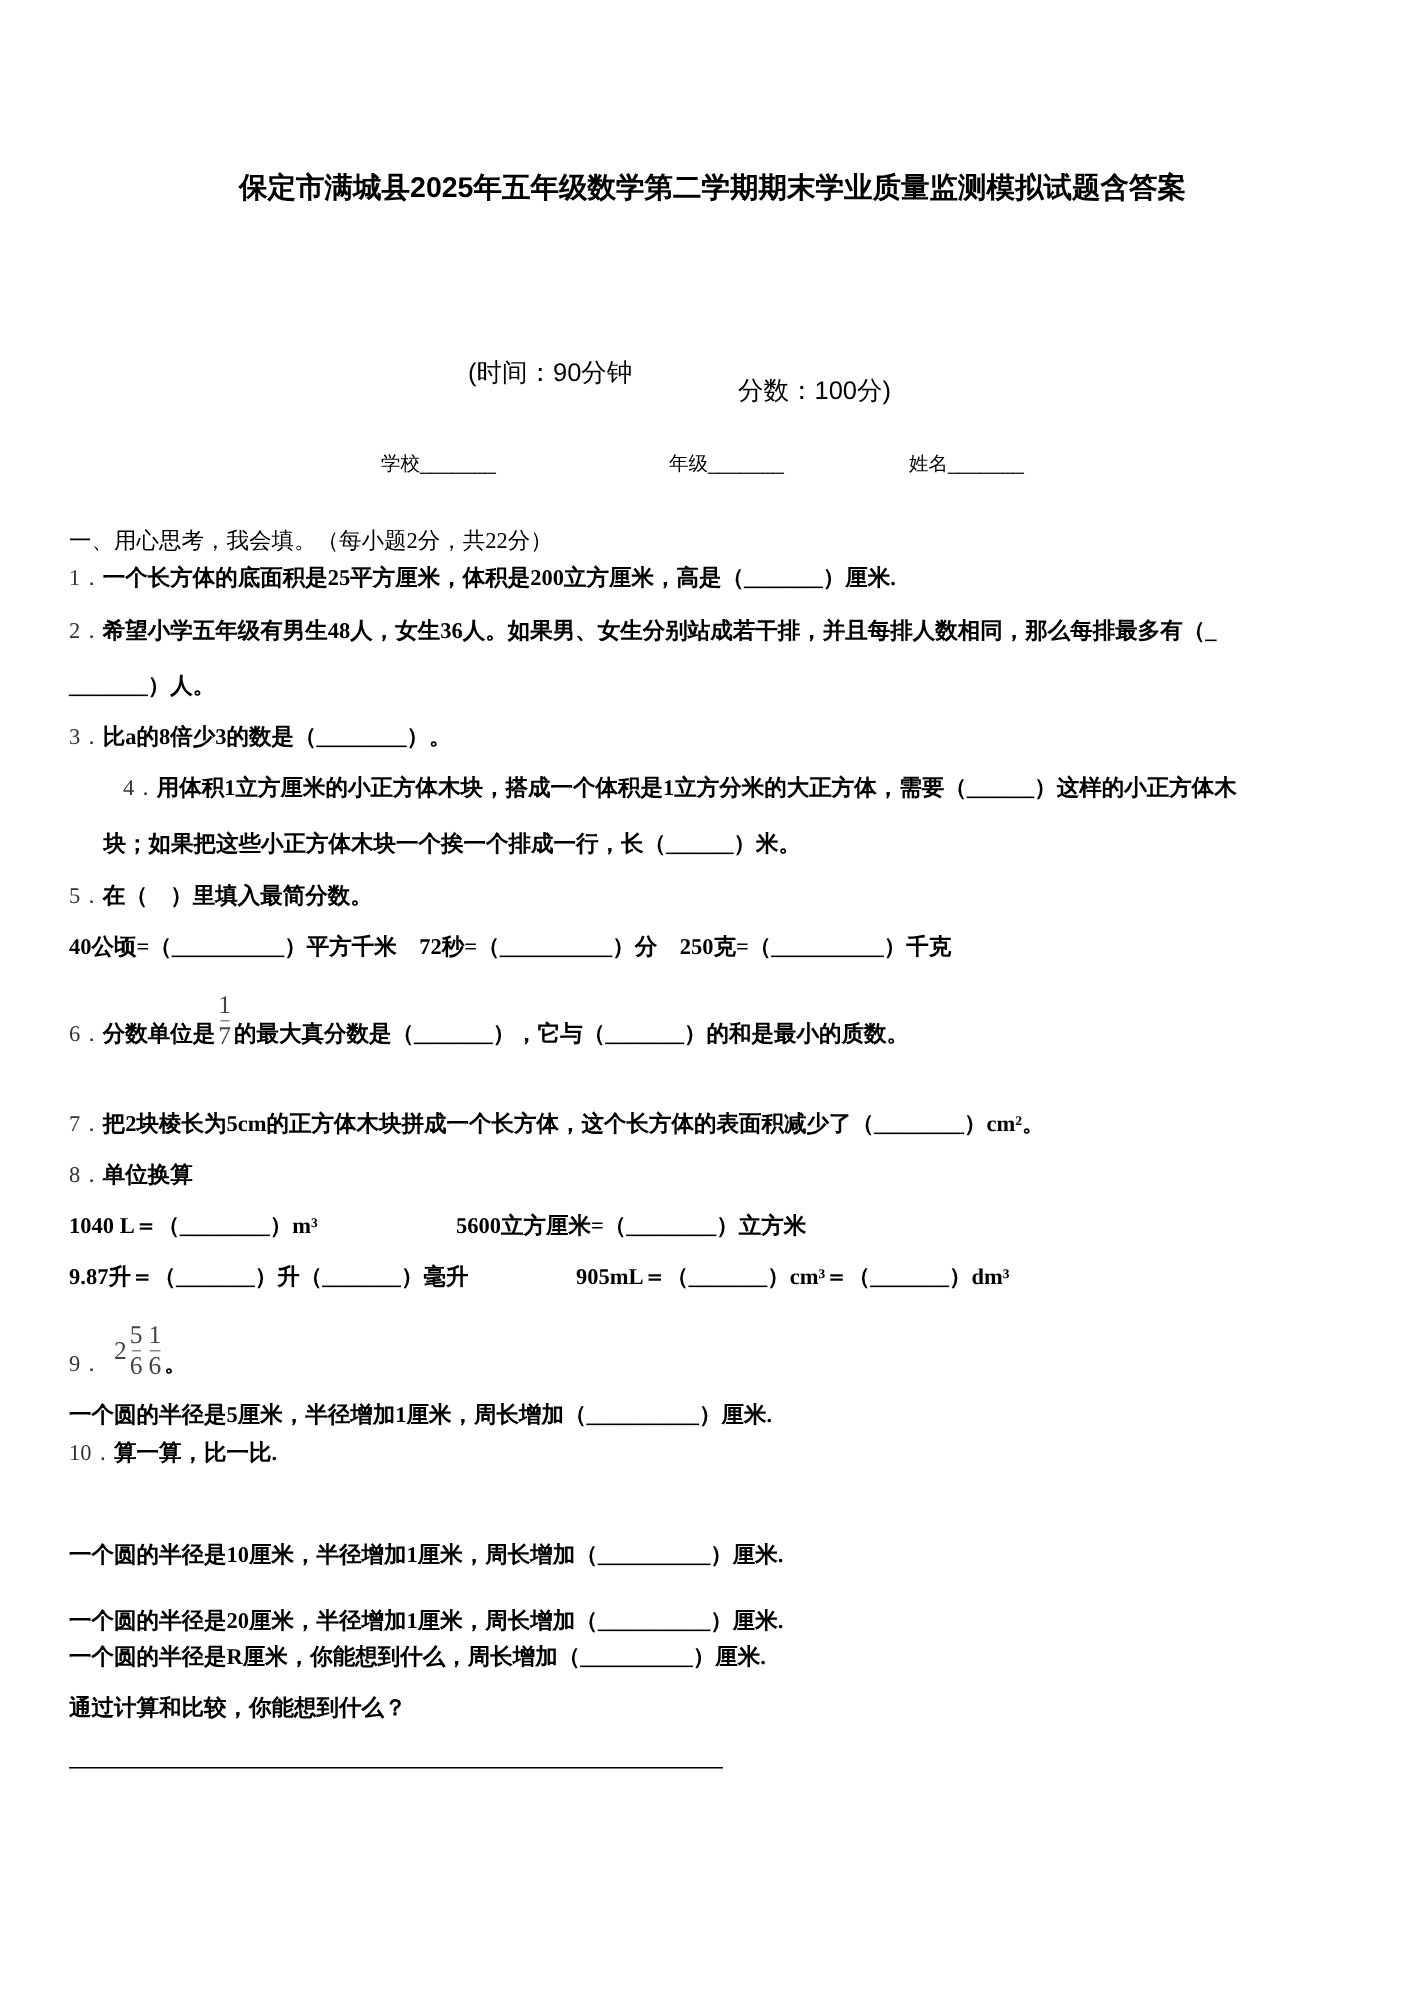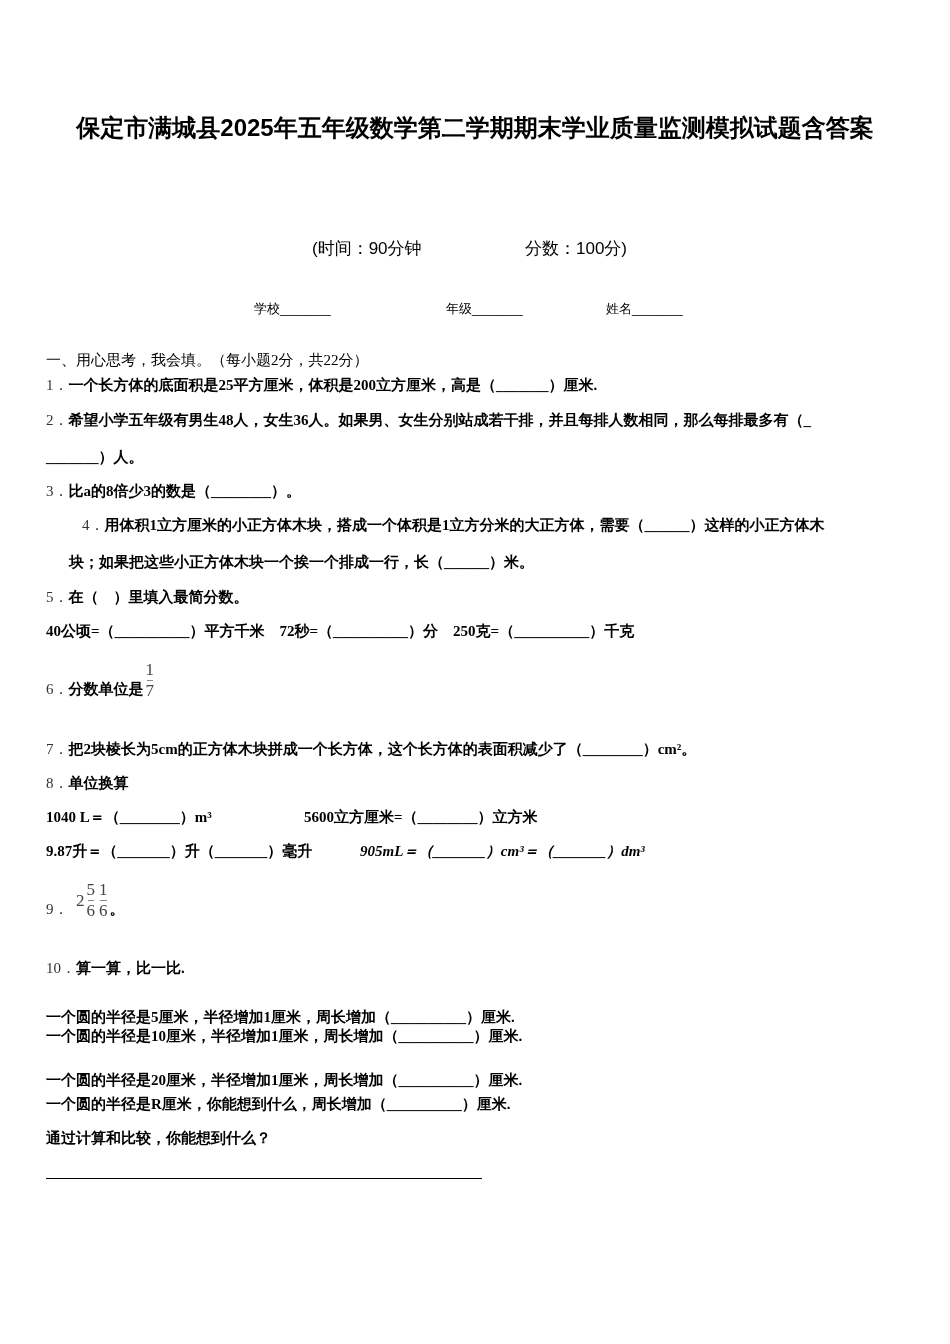--- a/index.html
+++ b/index.html
@@ -1,39 +1,39 @@
 <!DOCTYPE html>
 <html><head>
 <meta charset="utf-8">
 <style>
   html, body { margin:0; padding:0; background:#ffffff; }
   body { width:950px; height:1344px; position:relative; overflow:hidden; color:#000;
          font-family:"Liberation Serif","DejaVu Serif",serif; }
   .abs { position:absolute; white-space:nowrap; }
   .title { left:0; width:950px; top:112px; text-align:center; font-family:"Liberation Sans","DejaVu Sans",sans-serif;
-           font-weight:bold; font-size:24px; letter-spacing:0px; }
+           font-weight:bold; font-size:19px; letter-spacing:0px; }
   .meta { top:237px; font-family:"Liberation Sans","DejaVu Sans",sans-serif; font-weight:normal; font-size:17px; }
   .field { top:300px; font-family:"Liberation Sans","DejaVu Sans",sans-serif; font-size:13px; }
   .line { font-size:15px; font-weight:bold; left:46px; }
   .num { font-weight:normal; color:#333; }
   .sec { font-weight:normal; }
   .frac { display:inline-block; vertical-align:middle; text-align:center; font-weight:normal; color:#444;
           font-size:17px; line-height:20px; margin:0 2px; position:relative; top:-10px; }
   .frac span { display:block; }
   .frac .bar { border-top:1px solid #888; height:0; margin:0 1px; }
   .mixed { display:inline-block; vertical-align:middle; font-weight:normal; color:#444; font-size:17px; position:relative; top:-10px; }
   .rule { position:absolute; left:46px; top:1178px; width:436px; border-top:1.5px solid #000; }
 </style>
 </head>
 <body>
 
 <div class="abs title">保定市满城县2025年五年级数学第二学期期末学业质量监测模拟试题含答案</div>
 
 <div class="abs meta" style="left:312px;">(时间：90分钟</div>
-<div class="abs meta" style="left:525px;">分数：100分)</div>
+<div class="abs meta" style="left:492px;margin-top:12px;">分数：100分)</div>
 
 <div class="abs field" style="left:254px;">学校_______</div>
 <div class="abs field" style="left:446px;">年级_______</div>
 <div class="abs field" style="left:606px;">姓名_______</div>
 
 <div class="abs line sec" style="top:351px;">一、用心思考，我会填。（每小题2分，共22分）</div>
 
 <div class="abs line" style="top:376px;">
   <span class="num">1．</span><span>一个长方体的底面积是25平方厘米，体积是200立方厘米，高是（_______）厘米.</span>
 </div>
@@ -51,41 +51,41 @@
   <span class="num">4．</span><span>用体积1立方厘米的小正方体木块，搭成一个体积是1立方分米的大正方体，需要（______）这样的小正方体木</span>
 </div>
 <div class="abs line" style="top:553px;margin-left:23px;">块；如果把这些小正方体木块一个挨一个排成一行，长（______）米。</div>
 
 <div class="abs line" style="top:588px;">
   <span class="num">5．</span><span>在（　）里填入最简分数。</span>
 </div>
 <div class="abs line" style="top:622px;">40公顷=（__________）平方千米　72秒=（__________）分　250克=（__________）千克</div>
 
 <div class="abs line" style="top:670px;">
-  <span class="num">6．</span><span>分数单位是</span><span class="frac"><span>1</span><span class="bar"></span><span>7</span></span>
+  <span class="num">6．</span><span>分数单位是</span><span class="frac"><span>1</span><span class="bar"></span><span>7</span></span><span>的最大真分数是（_______），它与（_______）的和是最小的质数。</span>
 </div>
 
 <div class="abs line" style="top:740px;">
   <span class="num">7．</span><span>把2块棱长为5cm的正方体木块拼成一个长方体，这个长方体的表面积减少了（________）cm²。</span>
 </div>
 
 <div class="abs line" style="top:774px;">
   <span class="num">8．</span><span>单位换算</span>
 </div>
 <div class="abs line" style="top:808px;">1040 L＝（________）m³</div>
 <div class="abs line" style="top:808px; left:304px;">5600立方厘米=（________）立方米</div>
 <div class="abs line" style="top:842px;">9.87升＝（_______）升（_______）毫升</div>
-<div class="abs line" style="top:842px; left:360px;font-style:italic;">905mL＝（_______）cm³＝（_______）dm³</div>
+<div class="abs line" style="top:842px; left:384px;">905mL＝（_______）cm³＝（_______）dm³</div>
 
 <div class="abs line" style="top:890px;">
   <span class="num">9．</span>&nbsp;&nbsp;<span class="mixed">2</span><span class="frac"><span>5</span><span class="bar"></span><span>6</span></span><span class="frac"><span>1</span><span class="bar"></span><span>6</span></span><span>。</span>
 </div>
 
 <div class="abs line" style="top:959px;">
   <span class="num">10．</span><span>算一算，比一比.</span>
 </div>
-<div class="abs line" style="top:1008px;">一个圆的半径是5厘米，半径增加1厘米，周长增加（__________）厘米.</div>
+<div class="abs line" style="top:934px;">一个圆的半径是5厘米，半径增加1厘米，周长增加（__________）厘米.</div>
 <div class="abs line" style="top:1027px;">一个圆的半径是10厘米，半径增加1厘米，周长增加（__________）厘米.</div>
 <div class="abs line" style="top:1035px;margin-top:36px;">一个圆的半径是20厘米，半径增加1厘米，周长增加（__________）厘米.</div>
 <div class="abs line" style="top:1095px;">一个圆的半径是R厘米，你能想到什么，周长增加（__________）厘米.</div>
 <div class="abs line" style="top:1129px;">通过计算和比较，你能想到什么？</div>
 
 <div class="rule"></div>
 
 </body></html>

